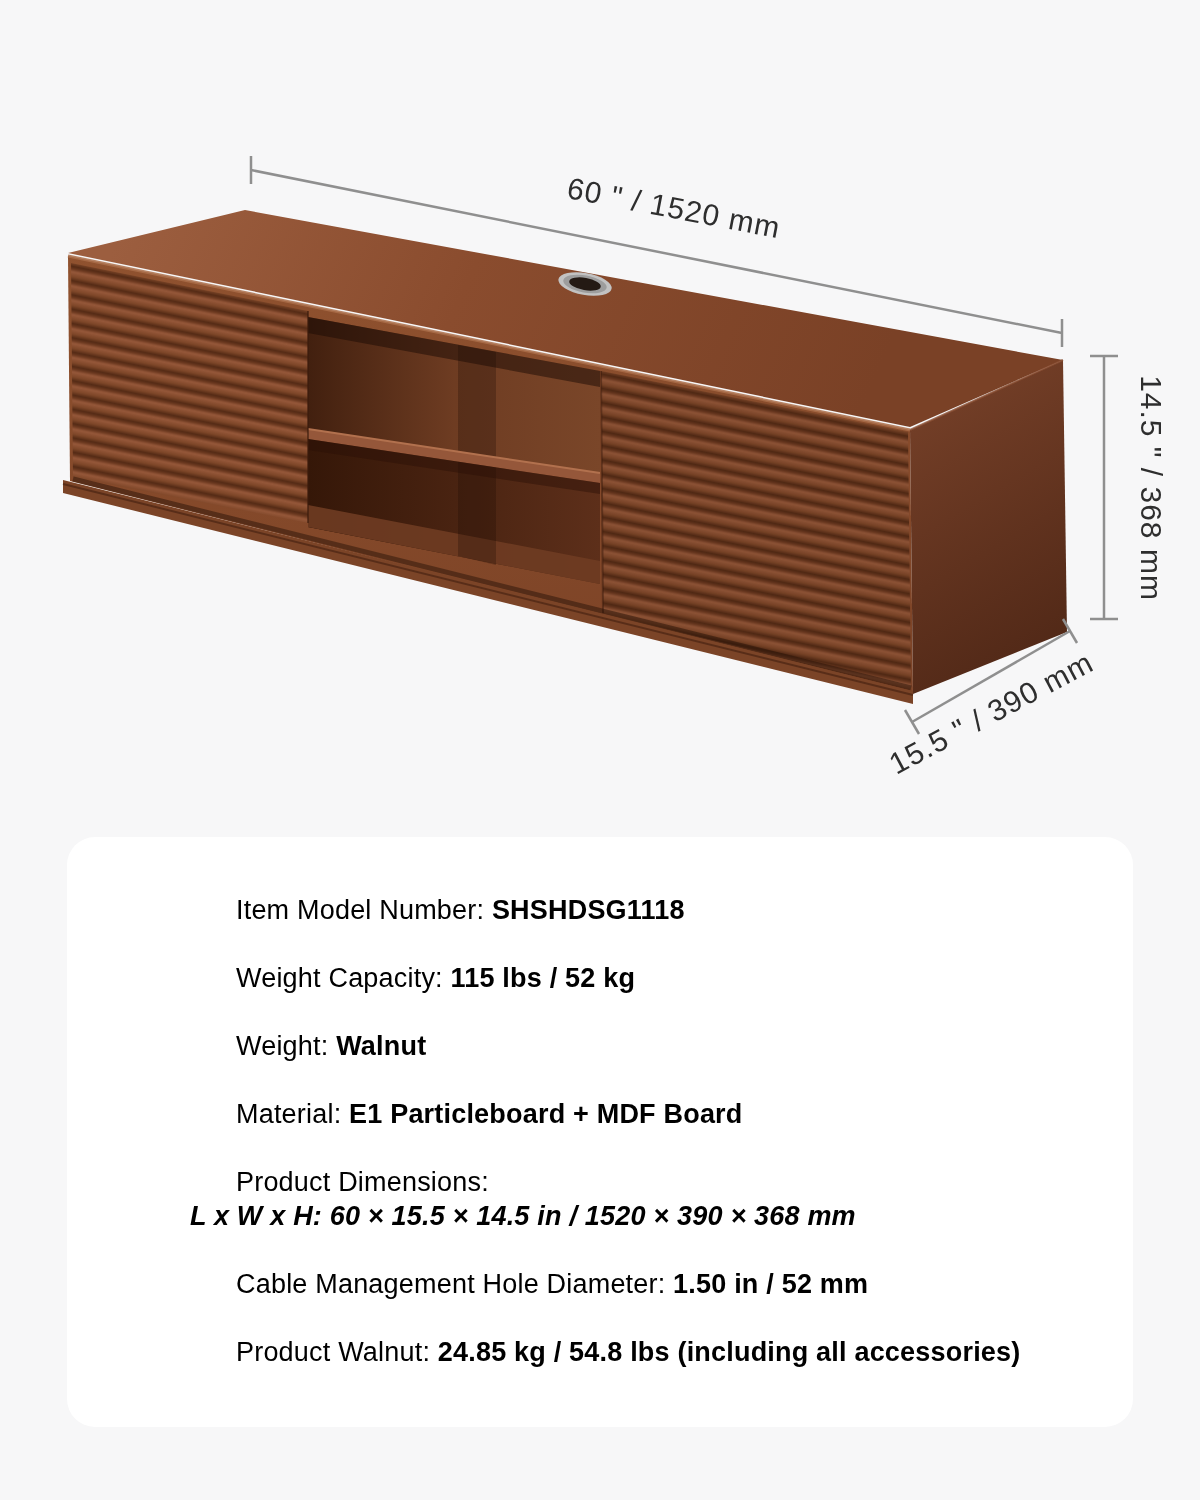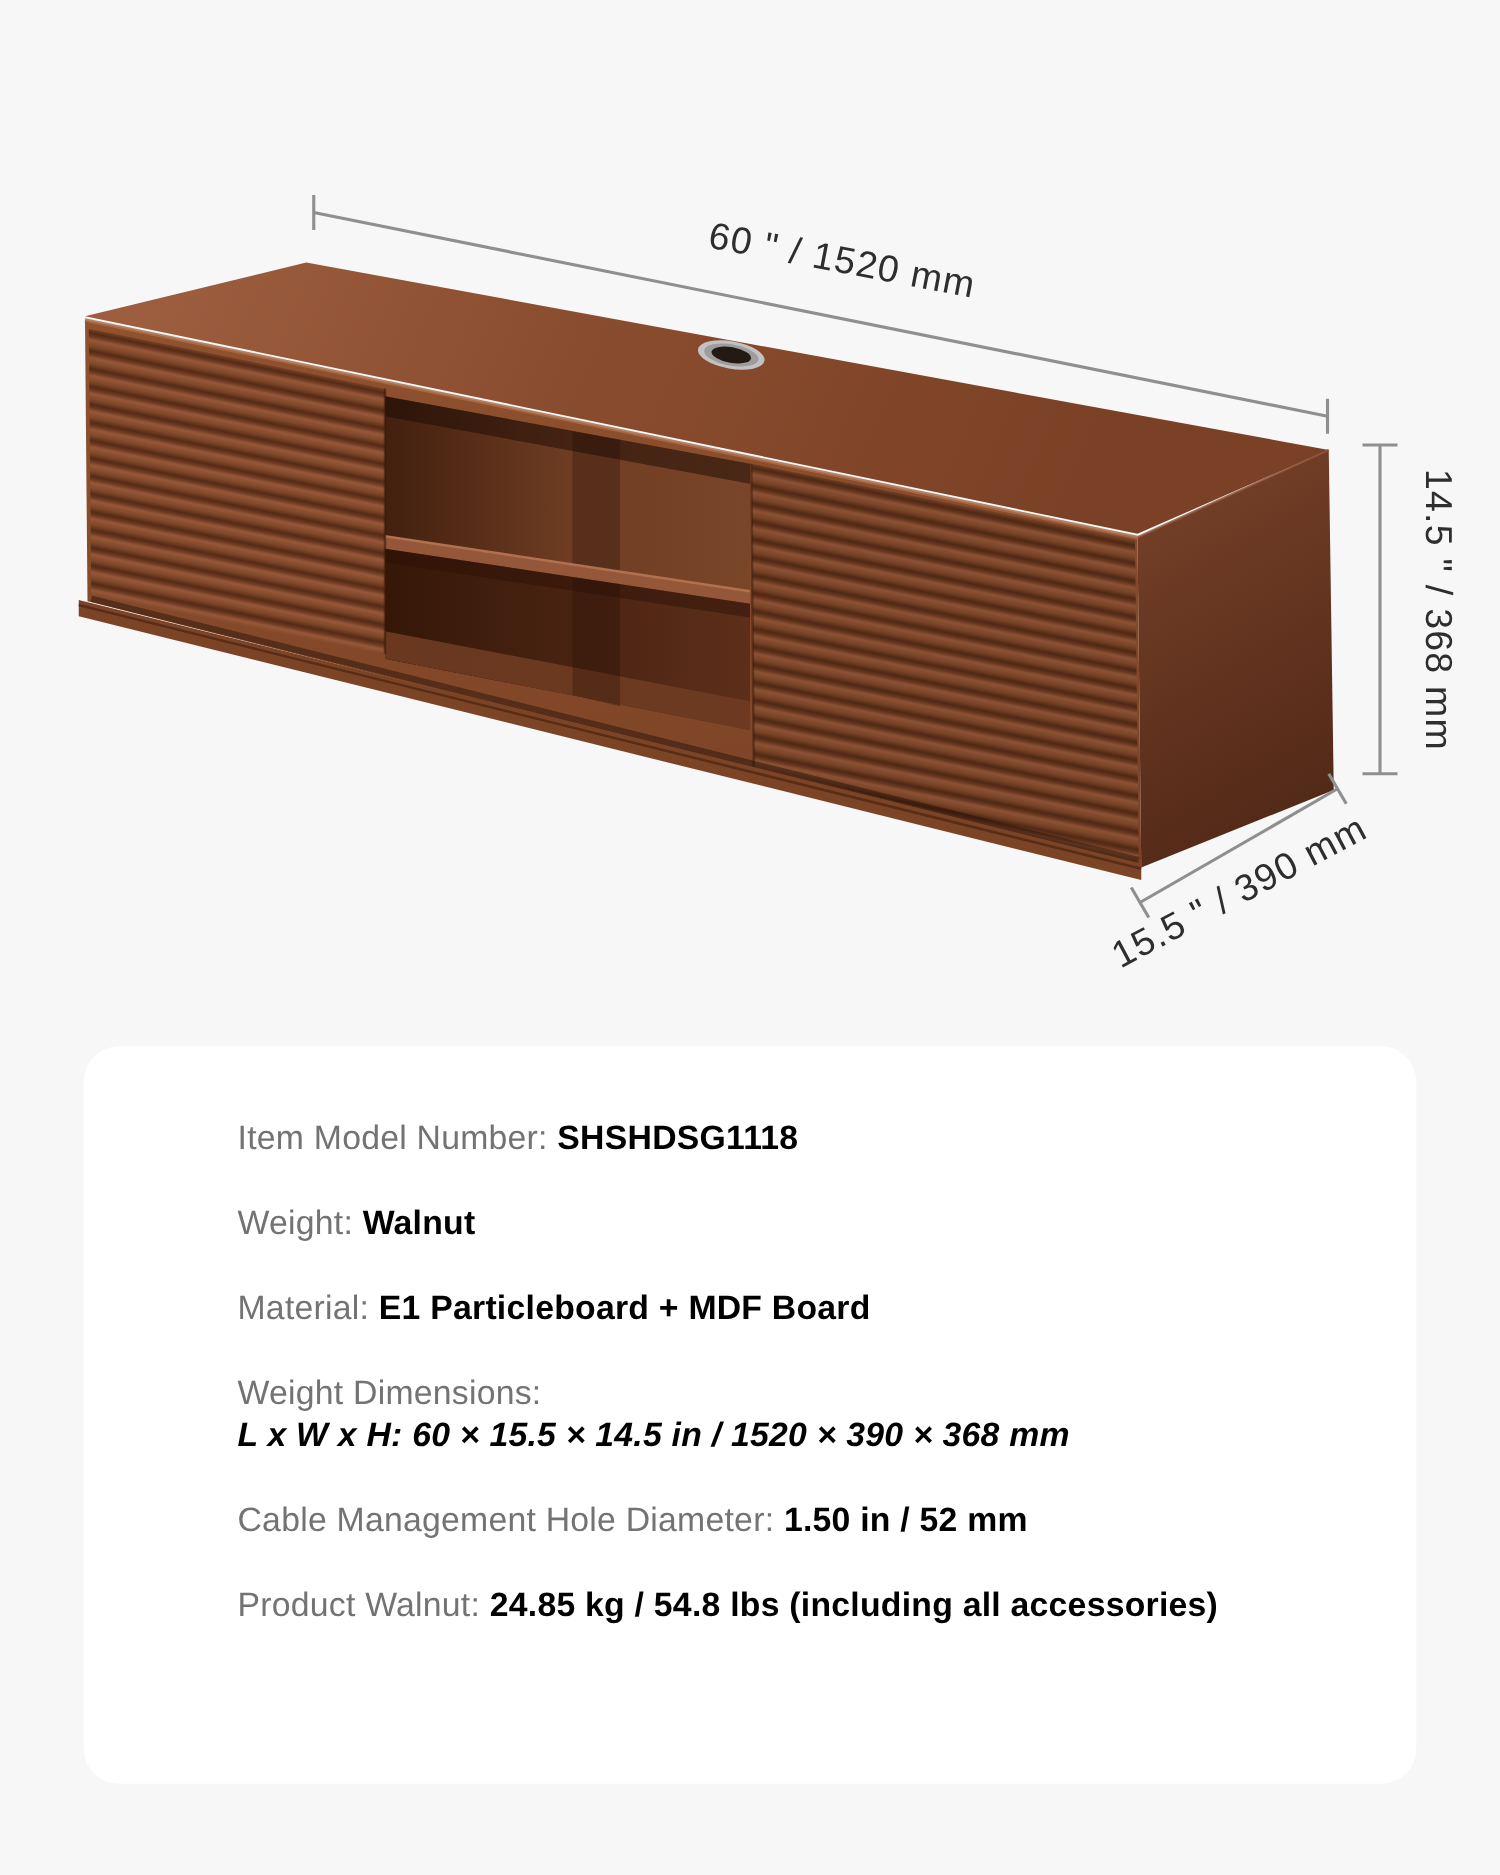--- a/index.html
+++ b/index.html
@@ -16,21 +16,21 @@
   }
   .spec-card{
     position:absolute;left:67px;top:837px;width:1066px;height:590px;
     background:#ffffff;border-radius:28px;box-sizing:border-box;
     padding:56px 40px 0 123px;
   }
   .spec-row{
     font-size:27px;line-height:34px;margin:0 0 34px 0;
     color:#1d1d1f;letter-spacing:0.2px;white-space:nowrap;
   }
-  .spec-label{color:#737373;font-weight:400;}
+  .spec-label{color:#000000;font-weight:400;margin-left:46px;}
   .spec-value{color:#000000;font-weight:700;}
   .spec-value--block{display:block;font-style:italic;}
 </style>
 </head>
 <body>
 
 <svg class="diagram" width="1200" height="837" viewBox="0 0 1200 837">
   <defs>
     <linearGradient id="gTop" x1="140" y1="190" x2="820" y2="500" gradientUnits="userSpaceOnUse">
       <stop offset="0" stop-color="#9c5e3f"></stop>
@@ -128,27 +128,30 @@
     <text x="1141" y="488" text-anchor="middle" transform="rotate(90 1141 488)">14.5 " / 368 mm</text>
     <text x="996" y="722" text-anchor="middle" transform="rotate(-28 996 722)">15.5 " / 390 mm</text>
   </g>
 </svg>
 
 <div class="spec-card">
   <p class="spec-row">
     <span class="spec-label">Item Model Number: </span><span class="spec-value">SHSHDSG1118</span>
   </p>
   <p class="spec-row">
+    <span class="spec-label">Weight Capacity: </span><span class="spec-value">115 lbs / 52 kg</span>
+  </p>
+  <p class="spec-row">
     <span class="spec-label">Weight: </span><span class="spec-value">Walnut</span>
   </p>
   <p class="spec-row">
     <span class="spec-label">Material: </span><span class="spec-value">E1 Particleboard + MDF Board</span>
   </p>
   <p class="spec-row">
-    <span class="spec-label">Weight Dimensions:</span>
+    <span class="spec-label">Product Dimensions:</span>
     <span class="spec-value spec-value--block">L x W x H: 60 × 15.5 × 14.5 in / 1520 × 390 × 368 mm</span>
   </p>
   <p class="spec-row">
     <span class="spec-label">Cable Management Hole Diameter: </span><span class="spec-value">1.50 in / 52 mm</span>
   </p>
   <p class="spec-row">
     <span class="spec-label">Product Walnut: </span><span class="spec-value">24.85 kg / 54.8 lbs (including all accessories)</span>
   </p>
 </div>
 

